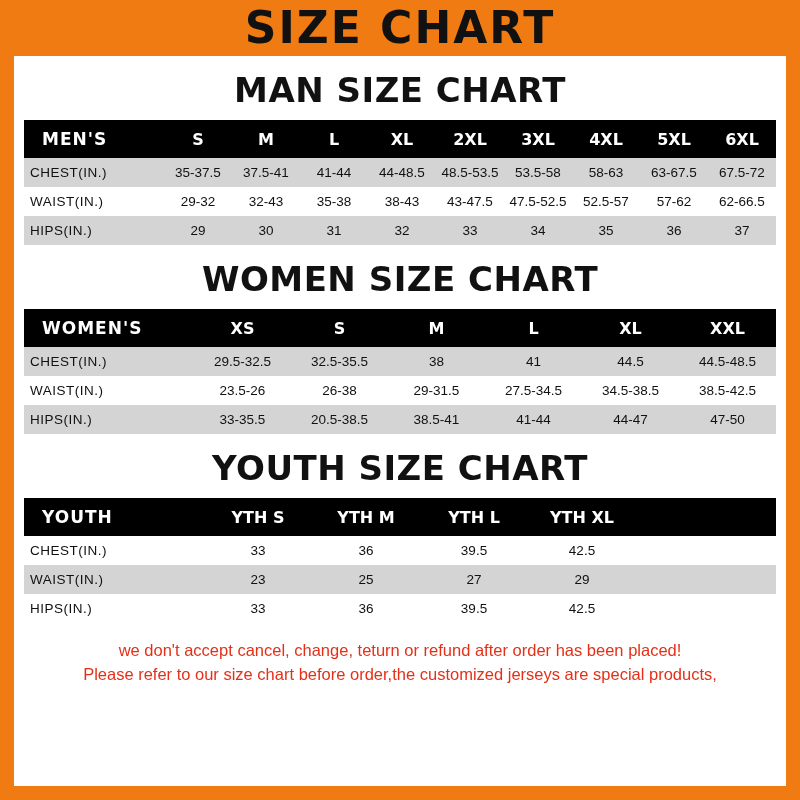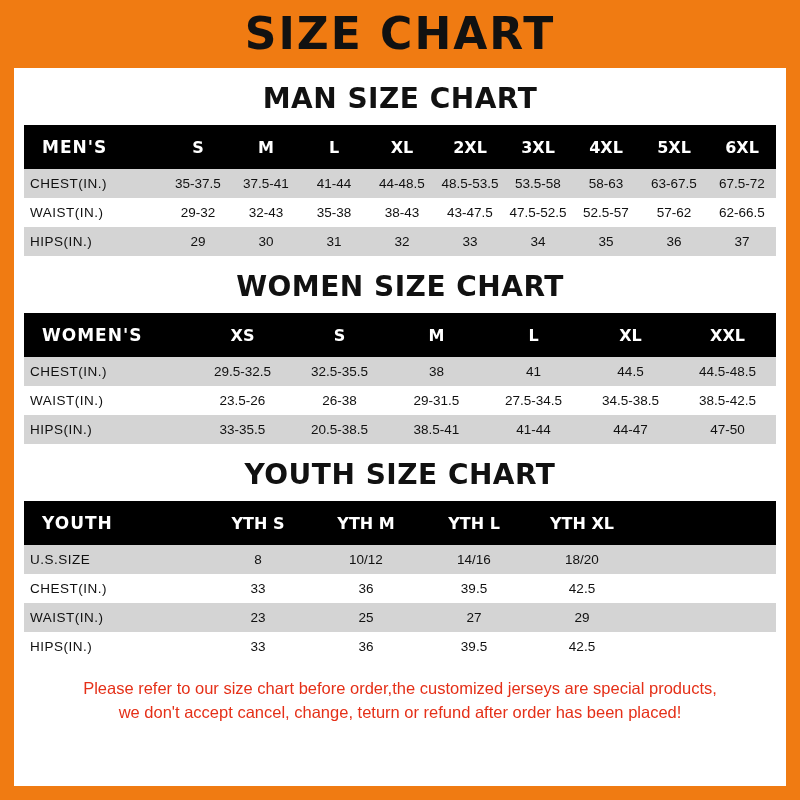--- a/index.html
+++ b/index.html
@@ -11,21 +11,21 @@
   }
   .page {
     width: 800px; height: 800px;
     position: relative;
     background: #ffffff;
     border-left: 14px solid #F07B12;
     border-right: 14px solid #F07B12;
     overflow: hidden;
   }
   .header {
-    height: 68px;
+    height: 56px;
     background: #F07B12;
     display: flex;
     align-items: center;
     justify-content: center;
     margin-left: -14px;
     margin-right: -14px;
     padding-left: 14px;
     padding-right: 14px;
   }
   .header-title {
@@ -36,21 +36,21 @@
     color: #111111;
     line-height: 1;
   }
   .content {
     padding: 0 10px;
   }
   .section-title {
     text-align: center;
     font-family: "DejaVu Sans", sans-serif;
     font-weight: bold;
-    font-size: 28px;
+    font-size: 34px;
     color: #111111;
     letter-spacing: 0.5px;
     margin: 14px 0 10px 0;
   }
   table.size-table {
     width: 752px;
     margin: 0 auto;
     border-collapse: collapse;
     table-layout: fixed;
   }
@@ -60,21 +60,21 @@
     font-size: 13.5px;
     color: #111111;
     padding: 0;
     height: 29px;
     vertical-align: middle;
     font-family: "Liberation Sans", sans-serif;
   }
   table.size-table thead th {
     background: #000000;
     color: #ffffff;
-    height: 44px;
+    height: 38px;
     font-size: 16px;
     font-weight: bold;
     font-family: "DejaVu Sans", sans-serif;
   }
   table.size-table thead th.rowlabel {
     text-align: left;
     padding-left: 18px;
     font-size: 17px;
     letter-spacing: 1px;
   }
@@ -222,28 +222,20 @@
         <tr>
           <th class="rowlabel" style="width:180px">YOUTH</th>
           <th>YTH S</th>
           <th>YTH M</th>
           <th>YTH L</th>
           <th>YTH XL</th>
           <th style="width:140px"></th>
         </tr>
       </thead>
       <tbody>
-        <tr class="shade">
-          <td class="rowlabel">U.S.SIZE</td>
-          <td>8</td>
-          <td>10/12</td>
-          <td>14/16</td>
-          <td>18/20</td>
-          <td></td>
-        </tr>
         <tr class="plain">
           <td class="rowlabel">CHEST(IN.)</td>
           <td>33</td>
           <td>36</td>
           <td>39.5</td>
           <td>42.5</td>
           <td></td>
         </tr>
         <tr class="shade">
           <td class="rowlabel">WAIST(IN.)</td>
@@ -258,20 +250,20 @@
           <td>33</td>
           <td>36</td>
           <td>39.5</td>
           <td>42.5</td>
           <td></td>
         </tr>
       </tbody>
     </table>
 
     <div class="footer-note">
+      <div>we don't accept cancel, change, teturn or refund after order has been placed!</div>
       <div>Please refer to our size chart before order,the customized jerseys are special products,</div>
-      <div>we don't accept cancel, change, teturn or refund after order has been placed!</div>
     </div>
 
   </div>
 
   <div class="bottom-bar"></div>
 </div>
 
 </body></html>

